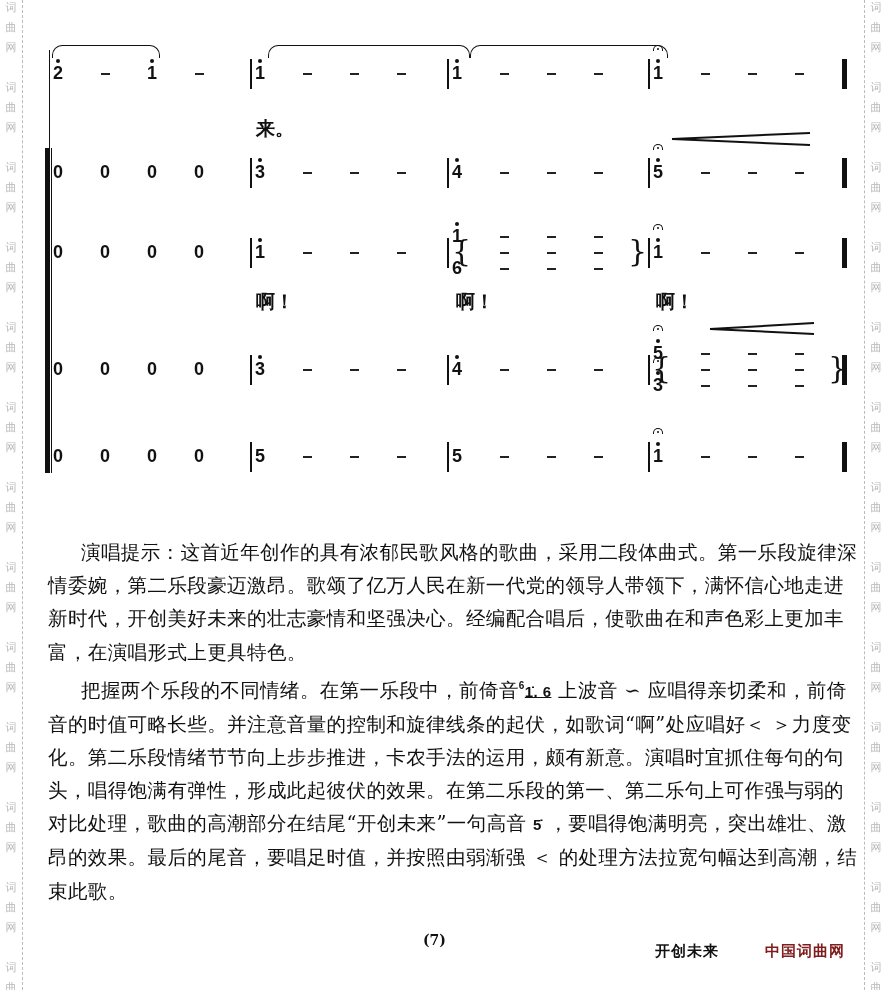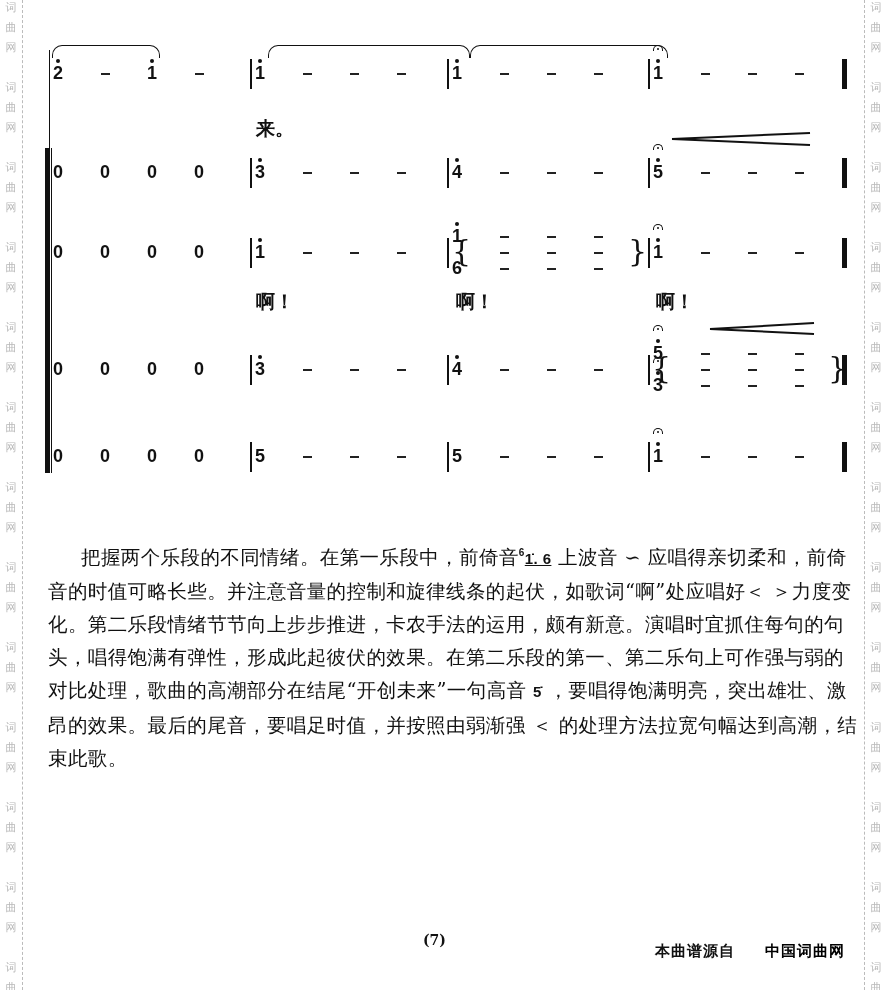--- a/index.html
+++ b/index.html
@@ -278,18 +278,19 @@
     <div class="brace" style="left: 628px; top: 236px;">}</div>
     <div class="brace" style="left: 652px; top: 353px;">{</div>
     <div class="brace" style="left: 828px; top: 353px;">}</div>
     <div class="lyric" style="left: 256px; top: 117px;">来。</div>
     <div class="lyric" style="left: 256px; top: 290px;">啊！</div>
     <div class="lyric" style="left: 456px; top: 290px;">啊！</div>
     <div class="lyric" style="left: 656px; top: 290px;">啊！</div>
   </div>
 
 <div class="text-block">
+  <p class="indent"><span>演唱提示：</span><span>这首近年创作的具有浓郁民歌风格的歌曲，采用二段体曲式。第一乐段旋律深情委婉，第二乐段豪迈激昂。歌颂了亿万人民在新一代党的领导人带领下，满怀信心地走进新时代，开创美好未来的壮志豪情和坚强决心。经编配合唱后，使歌曲在和声色彩上更加丰富，在演唱形式上更具特色。</span></p>
   <p class="indent"><span>把握两个乐段的不同情绪。在第一乐段中，前倚音</span><span class="grace">6</span><span class="inline-note">1̇. 6</span><span> 上波音 ∽ 应唱得亲切柔和，前倚音的时值可略长些。并注意音量的控制和旋律线条的起伏，如歌词“啊”处应唱好＜ ＞力度变化。第二乐段情绪节节向上步步推进，卡农手法的运用，颇有新意。演唱时宜抓住每句的句头，唱得饱满有弹性，形成此起彼伏的效果。在第二乐段的第一、第二乐句上可作强与弱的对比处理，歌曲的高潮部分在结尾“开创未来”一句高音</span> <span class="inline-note" style="text-decoration:none">5̇</span> <span>，要唱得饱满明亮，突出雄壮、激昂的效果。最后的尾音，要唱足时值，并按照由弱渐强 ＜ 的处理方法拉宽句幅达到高潮，结束此歌。</span></p>
 </div>
 
 <div class="page-number">(7)</div>
-<div class="source-label">本曲谱源自</div>
-<div class="source-site" id="srcSite" style="color: #000000;">中国词曲网</div>
+<div class="source-label">开创未来</div>
+<div class="source-site" id="srcSite" style="color: #7f1d1d;">中国词曲网</div>
 
 </body></html>

